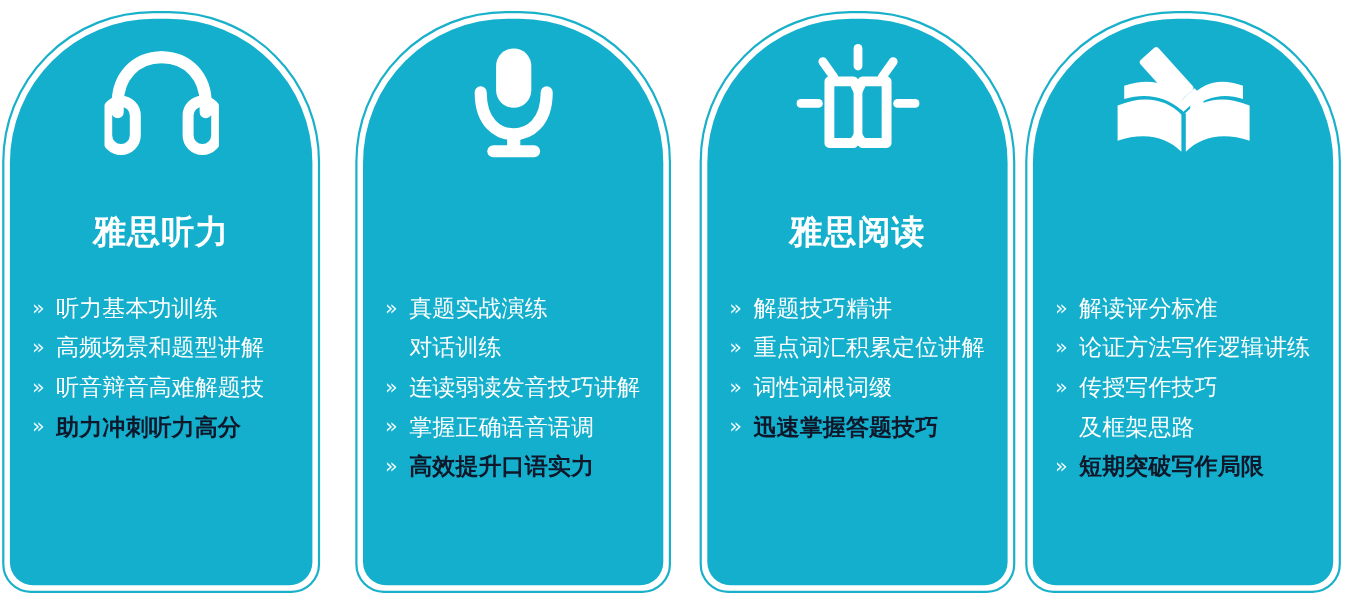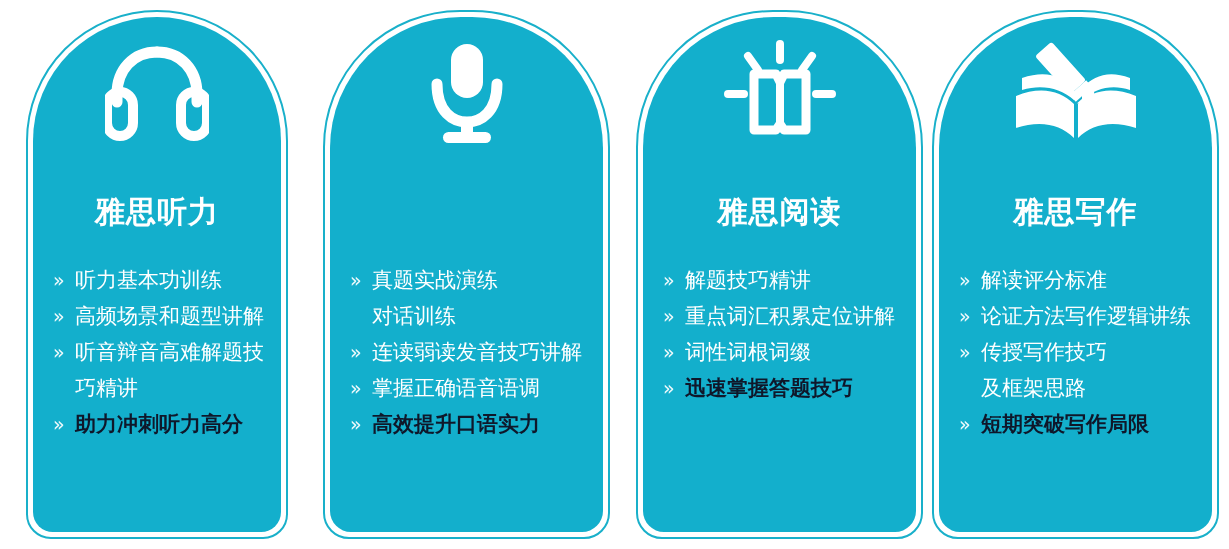--- a/index.html
+++ b/index.html
@@ -119,21 +119,21 @@
     color: #0f172a;
     font-weight: bold;
   }
   li.highlight .bullet { color: #ffffff; }
 </style>
 </head>
 <body>
 
 <div id="board">
 
-  <div class="card" style="left:26px; width:262px;">
+  <div class="card" style="left:2px; width:289px;">
     <div class="card-ring"></div>
     <div class="card-body">
 
       <div class="icon-wrap">
         <svg width="104" height="96" viewBox="0 0 104 96">
           <path d="M52 6 C28 6 12 24 12 48 L12 56" fill="none" stroke="#ffffff" stroke-width="11" stroke-linecap="round"></path>
           <path d="M52 6 C76 6 92 24 92 48 L92 56" fill="none" stroke="#ffffff" stroke-width="11" stroke-linecap="round"></path>
           <rect x="2" y="46" width="26" height="44" rx="13" fill="none" stroke="#ffffff" stroke-width="10"></rect>
           <rect x="76" y="46" width="26" height="44" rx="13" fill="none" stroke="#ffffff" stroke-width="10"></rect>
         </svg>
@@ -146,24 +146,20 @@
           <span class="bullet">»</span>
           <span class="li-text">听力基本功训练</span>
         </li>
         <li>
           <span class="bullet">»</span>
           <span class="li-text">高频场景和题型讲解</span>
         </li>
         <li>
           <span class="bullet">»</span>
           <span class="li-text">听音辩音高难解题技</span>
-        </li>
-        <li>
-          <span class="bullet blank"></span>
-          <span class="li-text">巧精讲</span>
         </li>
         <li class="highlight">
           <span class="bullet">»</span>
           <span class="li-text">助力冲刺听力高分</span>
         </li>
       </ul>
 
     </div>
   </div>
 
@@ -263,21 +259,20 @@
           <path d="M118 36 C96 28 82 34 70 46 L70 58 C84 46 100 42 118 48 Z" fill="#ffffff"></path>
 
           <g transform="rotate(-42 64 42)">
             <rect x="52" y="-6" width="22" height="52" rx="3" fill="#ffffff"></rect>
             <rect x="52" y="46" width="22" height="9" fill="#ffffff"></rect>
             <path d="M52 57 H74 L63 74 Z" fill="#ffffff"></path>
           </g>
         </svg>
       </div>
 
-      <div class="card-title">雅思写作</div>
 
       <ul class="card-list">
         <li>
           <span class="bullet">»</span>
           <span class="li-text">解读评分标准</span>
         </li>
         <li>
           <span class="bullet">»</span>
           <span class="li-text">论证方法写作逻辑讲练</span>
         </li>

